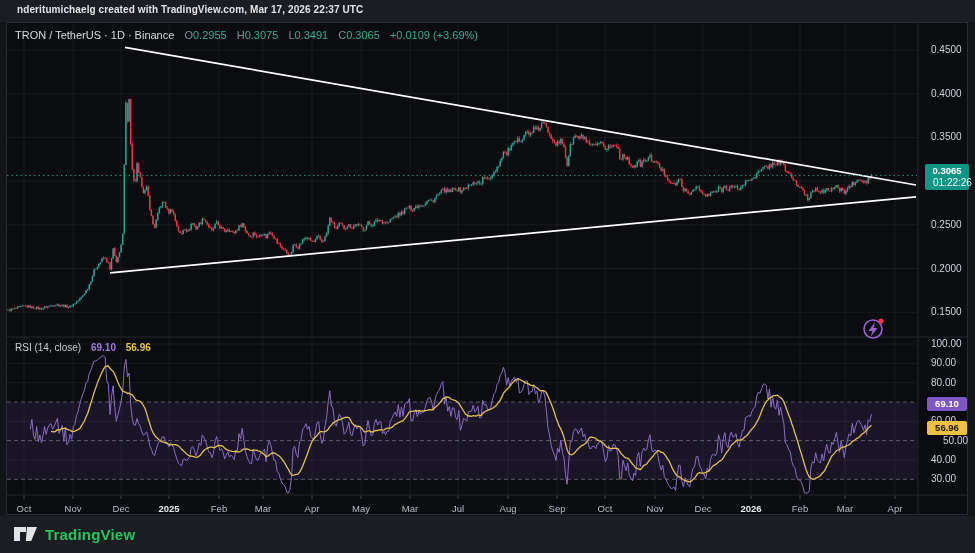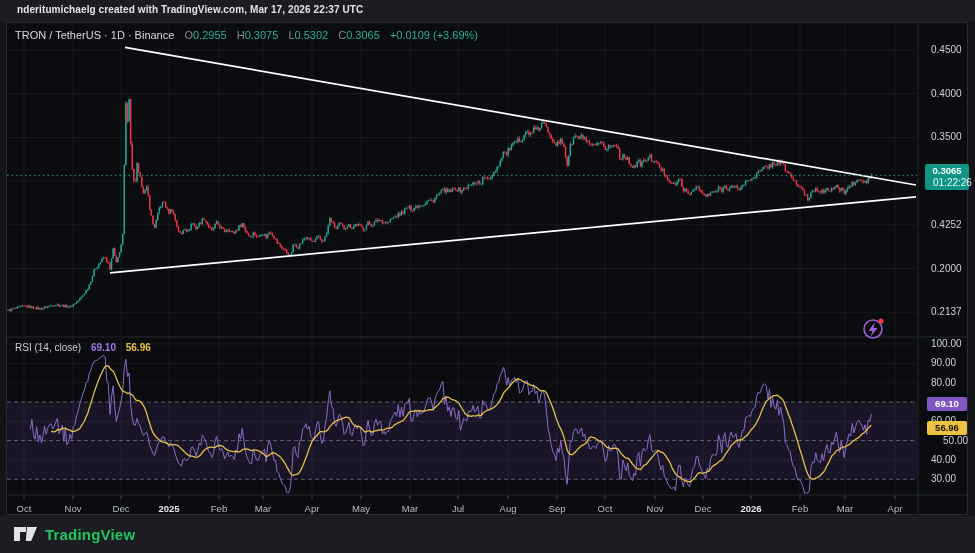--- a/index.html
+++ b/index.html
@@ -671,38 +671,38 @@
   <circle cx="873" cy="329" r="9" fill="none" stroke="#9c5fd4" stroke-width="1.6"></circle>
   <polygon points="875,322 868.5,331 872.5,331 870.5,337 877.5,328 873.5,328" fill="#9c5fd4"></polygon>
   <circle cx="881" cy="321" r="2.6" fill="#f23645"></circle>
     </g>
   </svg>
 
 <div class="lbl" id="legend">
   <span>TRON / TetherUS · 1D · Binance</span><span class="sep"></span>
   <span class="k">O</span><span class="v">0.2955</span><span class="sep"></span>
   <span class="k">H</span><span class="v">0.3075</span><span class="sep"></span>
-  <span class="k">L</span><span class="v">0.5302</span><span class="sep"></span>
+  <span class="k">L</span><span class="v">0.3491</span><span class="sep"></span>
   <span class="k">C</span><span class="v">0.3065</span><span class="sep"></span>
   <span class="v">+0.0109 (+3.69%)</span>
 </div>
 
 <div class="lbl" id="rsilegend">
   <span>RSI (14, close)</span>
   <span class="rv">69.10</span>
   <span class="mv">56.96</span>
 </div>
 
 <div id="price-axis-host">
     <div class="lbl pricelbl" style="left: 931px; top: 44px;">0.4500</div>
     <div class="lbl pricelbl" style="left: 931px; top: 88px;">0.4000</div>
     <div class="lbl pricelbl" style="left: 931px; top: 131px;">0.3500</div>
-    <div class="lbl pricelbl" style="left: 931px; top: 219px;">0.4252</div>
+    <div class="lbl pricelbl" style="left: 931px; top: 219px;">0.2500</div>
     <div class="lbl pricelbl" style="left: 931px; top: 263px;">0.2000</div>
-    <div class="lbl pricelbl" style="left: 931px; top: 306px;">0.2137</div>
+    <div class="lbl pricelbl" style="left: 931px; top: 306px;">0.1500</div>
   </div>
 <div id="rsi-axis-host">
     <div class="lbl rsilbl" style="left: 931px; top: 338px;">100.00</div>
     <div class="lbl rsilbl" style="left: 931px; top: 357px;">90.00</div>
     <div class="lbl rsilbl" style="left: 931px; top: 377px;">80.00</div>
     <div class="lbl rsilbl" style="left: 931px; top: 415px;">60.00</div>
     <div class="lbl rsilbl" style="left: 931px; top: 435px; padding-left: 12px;">50.00</div>
     <div class="lbl rsilbl" style="left: 931px; top: 454px;">40.00</div>
     <div class="lbl rsilbl" style="left: 931px; top: 473px;">30.00</div>
   </div>

